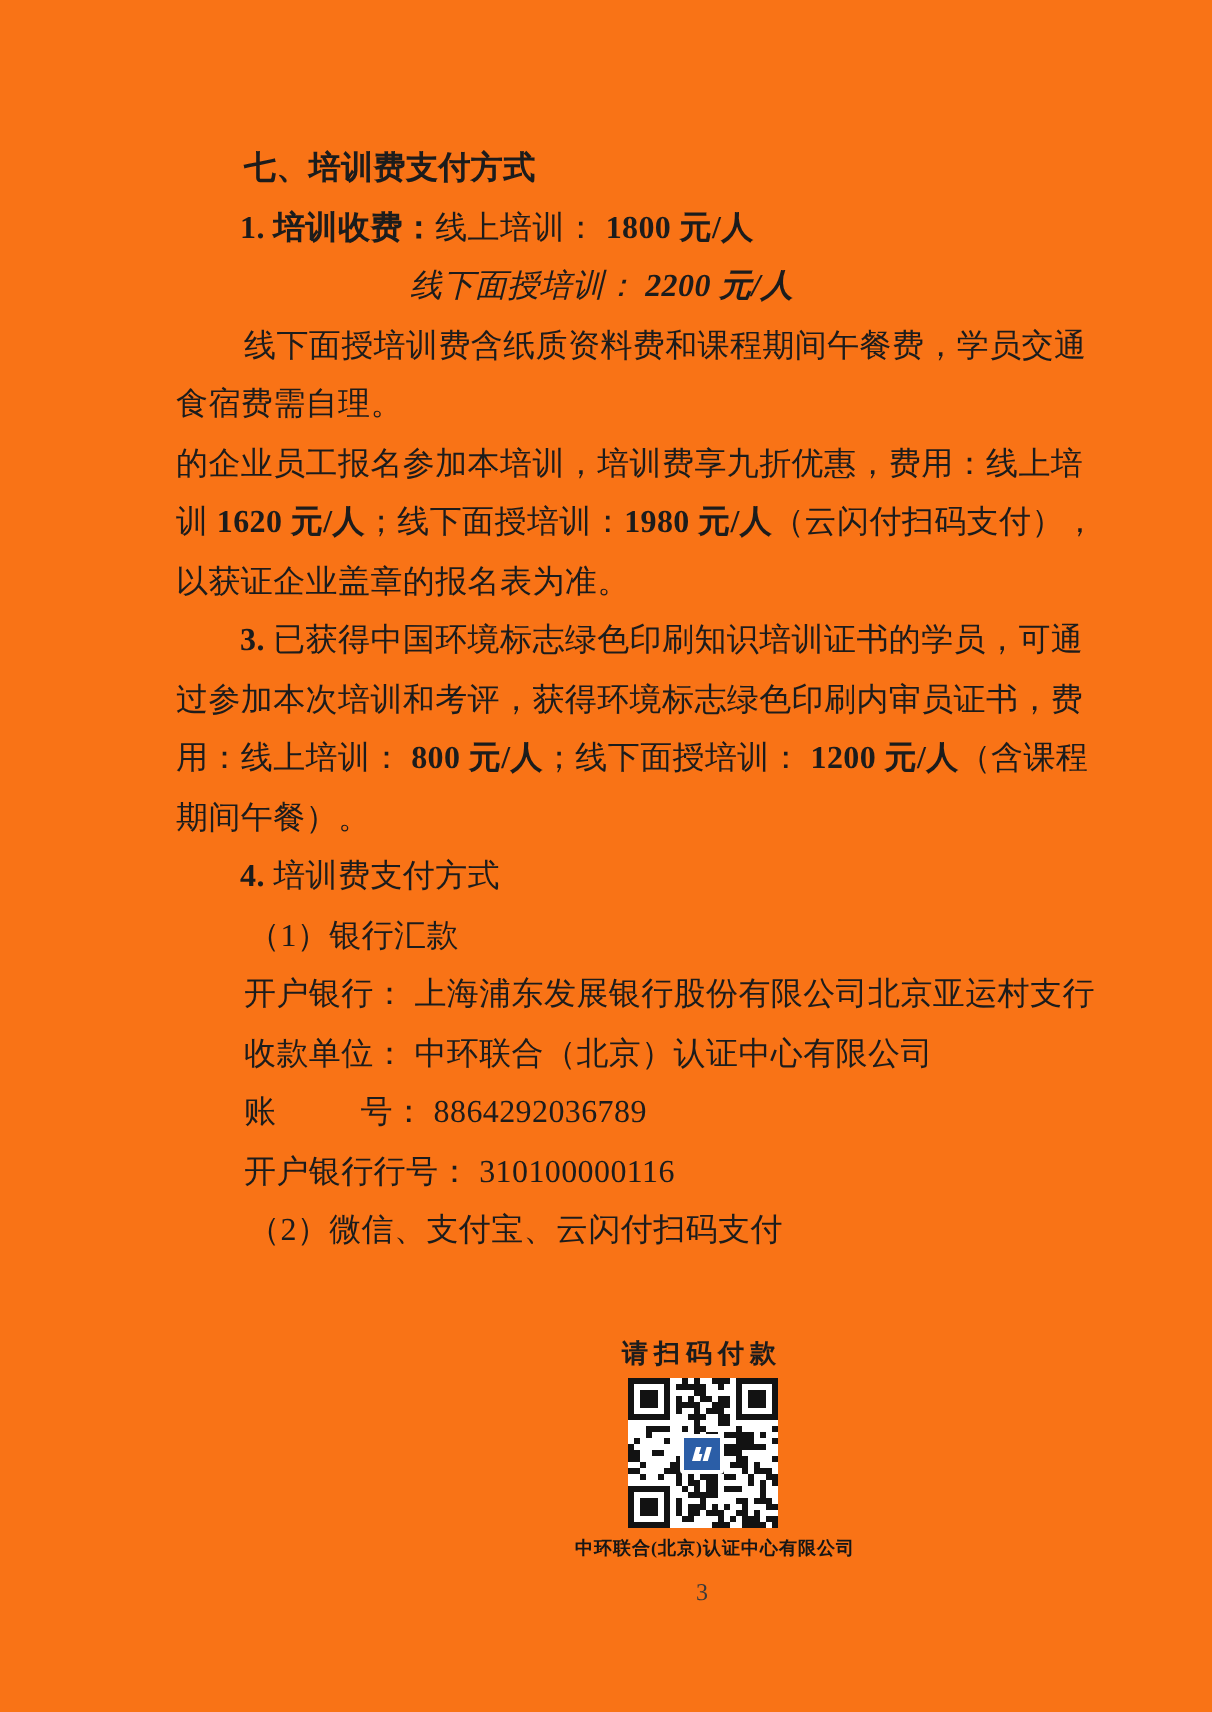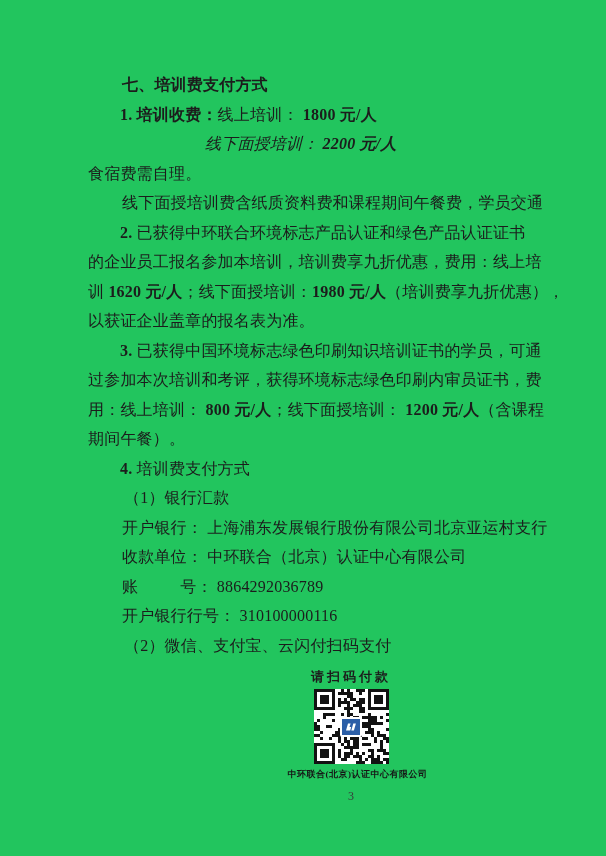--- a/index.html
+++ b/index.html
@@ -1,21 +1,21 @@
 <!DOCTYPE html>
 <html><head>
 <meta charset="utf-8">
 <style>
   html,body{margin:0;padding:0;}
   body{
     width:606px;height:856px;background:#ffffff;
     font-family:"Liberation Serif","DejaVu Serif",serif;
     color:#1c1c1c;
   }
-  .page{position:relative;width:606px;height:856px;background:#22c55e;overflow:hidden;}
+  .page{position:relative;width:606px;height:856px;background:#f97316;overflow:hidden;}
 
   
   .textflow{position:absolute;left:88px;top:70px;width:470px;}
   .tl{height:29.5px;line-height:29.5px;font-size:16px;letter-spacing:0.2px;white-space:pre;}
   .tl span{white-space:pre;}
   .b{font-weight:700;}
   .r-heading{margin-left:34px;}
   .r-item{margin-left:32px;}
   .r-price2{margin-left:117px;font-style:italic;}
   .r-para{margin-left:34px;}
@@ -37,25 +37,24 @@
 </style>
 </head>
 <body>
 
 <div class="page">
 
   <div class="textflow" id="textflow">
       <div class="tl r-heading"><span class="b">七、培训费支付方式</span></div>
       <div class="tl r-item"><span class="b">1. 培训收费：</span><span>线上培训： </span><span class="b">1800 元/人</span></div>
       <div class="tl r-price2"><span>线下面授培训： </span><span class="b">2200 元/人</span></div>
+      <div class="tl r-para"><span>线下面授培训费含纸质资料费和课程期间午餐费，学员交通</span></div>
       <div class="tl r-cont"><span>食宿费需自理。</span></div>
-      <div class="tl r-para"><span>线下面授培训费含纸质资料费和课程期间午餐费，学员交通</span></div>
-      <div class="tl r-item"><span class="b">2. </span><span>已获得中环联合环境标志产品认证和绿色产品认证证书</span></div>
       <div class="tl r-cont"><span>的企业员工报名参加本培训，培训费享九折优惠，费用：线上培</span></div>
-      <div class="tl r-cont"><span>训 </span><span class="b">1620 元/人</span><span>；线下面授培训：</span><span class="b">1980 元/人</span><span>（培训费享九折优惠），</span></div>
+      <div class="tl r-cont"><span>训 </span><span class="b">1620 元/人</span><span>；线下面授培训：</span><span class="b">1980 元/人</span><span>（云闪付扫码支付），</span></div>
       <div class="tl r-cont"><span>以获证企业盖章的报名表为准。</span></div>
       <div class="tl r-item"><span class="b">3. </span><span>已获得中国环境标志绿色印刷知识培训证书的学员，可通</span></div>
       <div class="tl r-cont"><span>过参加本次培训和考评，获得环境标志绿色印刷内审员证书，费</span></div>
       <div class="tl r-cont"><span>用：线上培训： </span><span class="b">800 元/人</span><span>；线下面授培训： </span><span class="b">1200 元/人</span><span>（含课程</span></div>
       <div class="tl r-cont"><span>期间午餐）。</span></div>
       <div class="tl r-item"><span class="b">4. </span><span>培训费支付方式</span></div>
       <div class="tl r-sub"><span>（1）银行汇款</span></div>
       <div class="tl r-label"><span>开户银行： 上海浦东发展银行股份有限公司北京亚运村支行</span></div>
       <div class="tl r-label"><span>收款单位： 中环联合（北京）认证中心有限公司</span></div>
       <div class="tl r-label"><span>账          号： 8864292036789</span></div>

